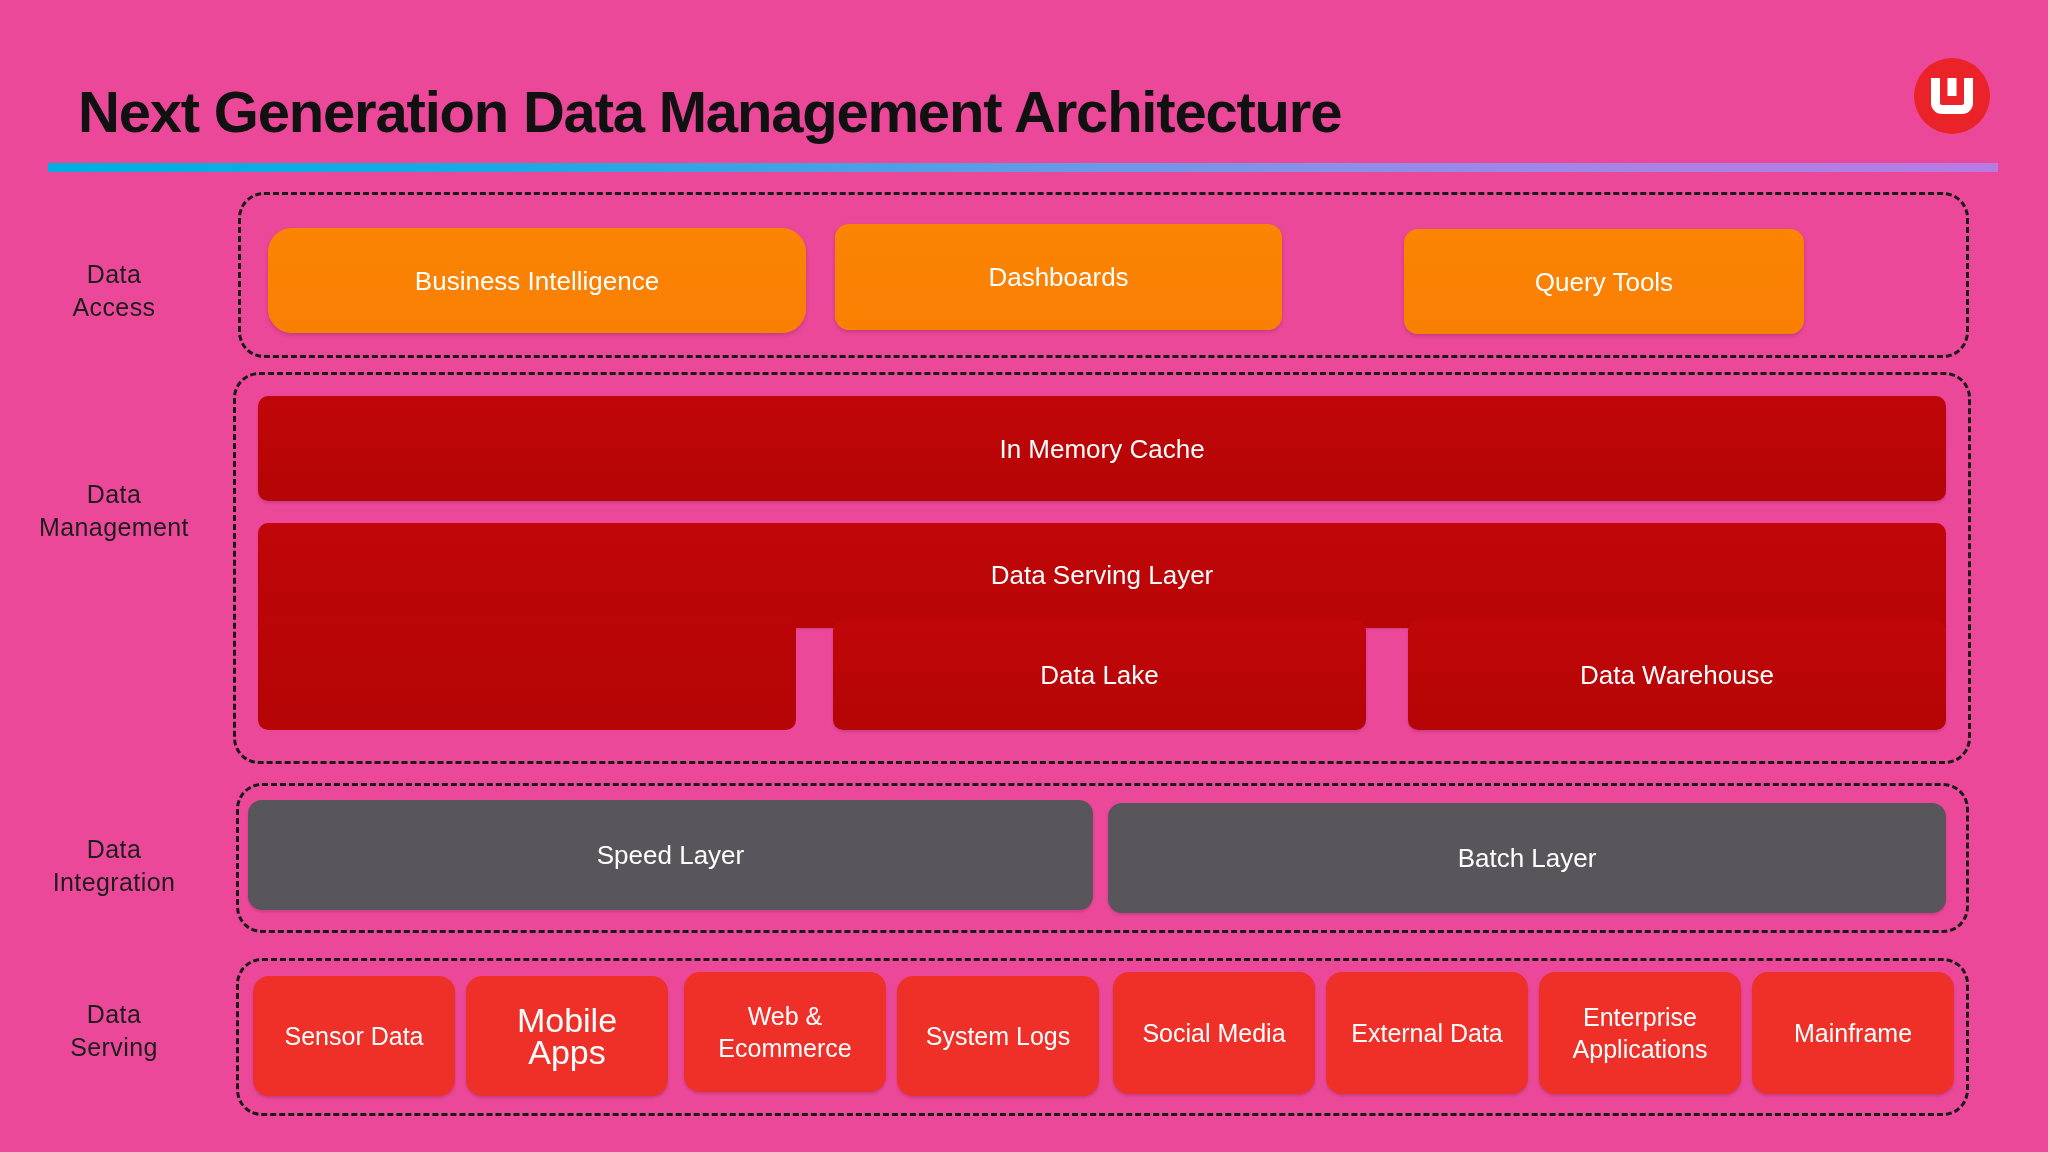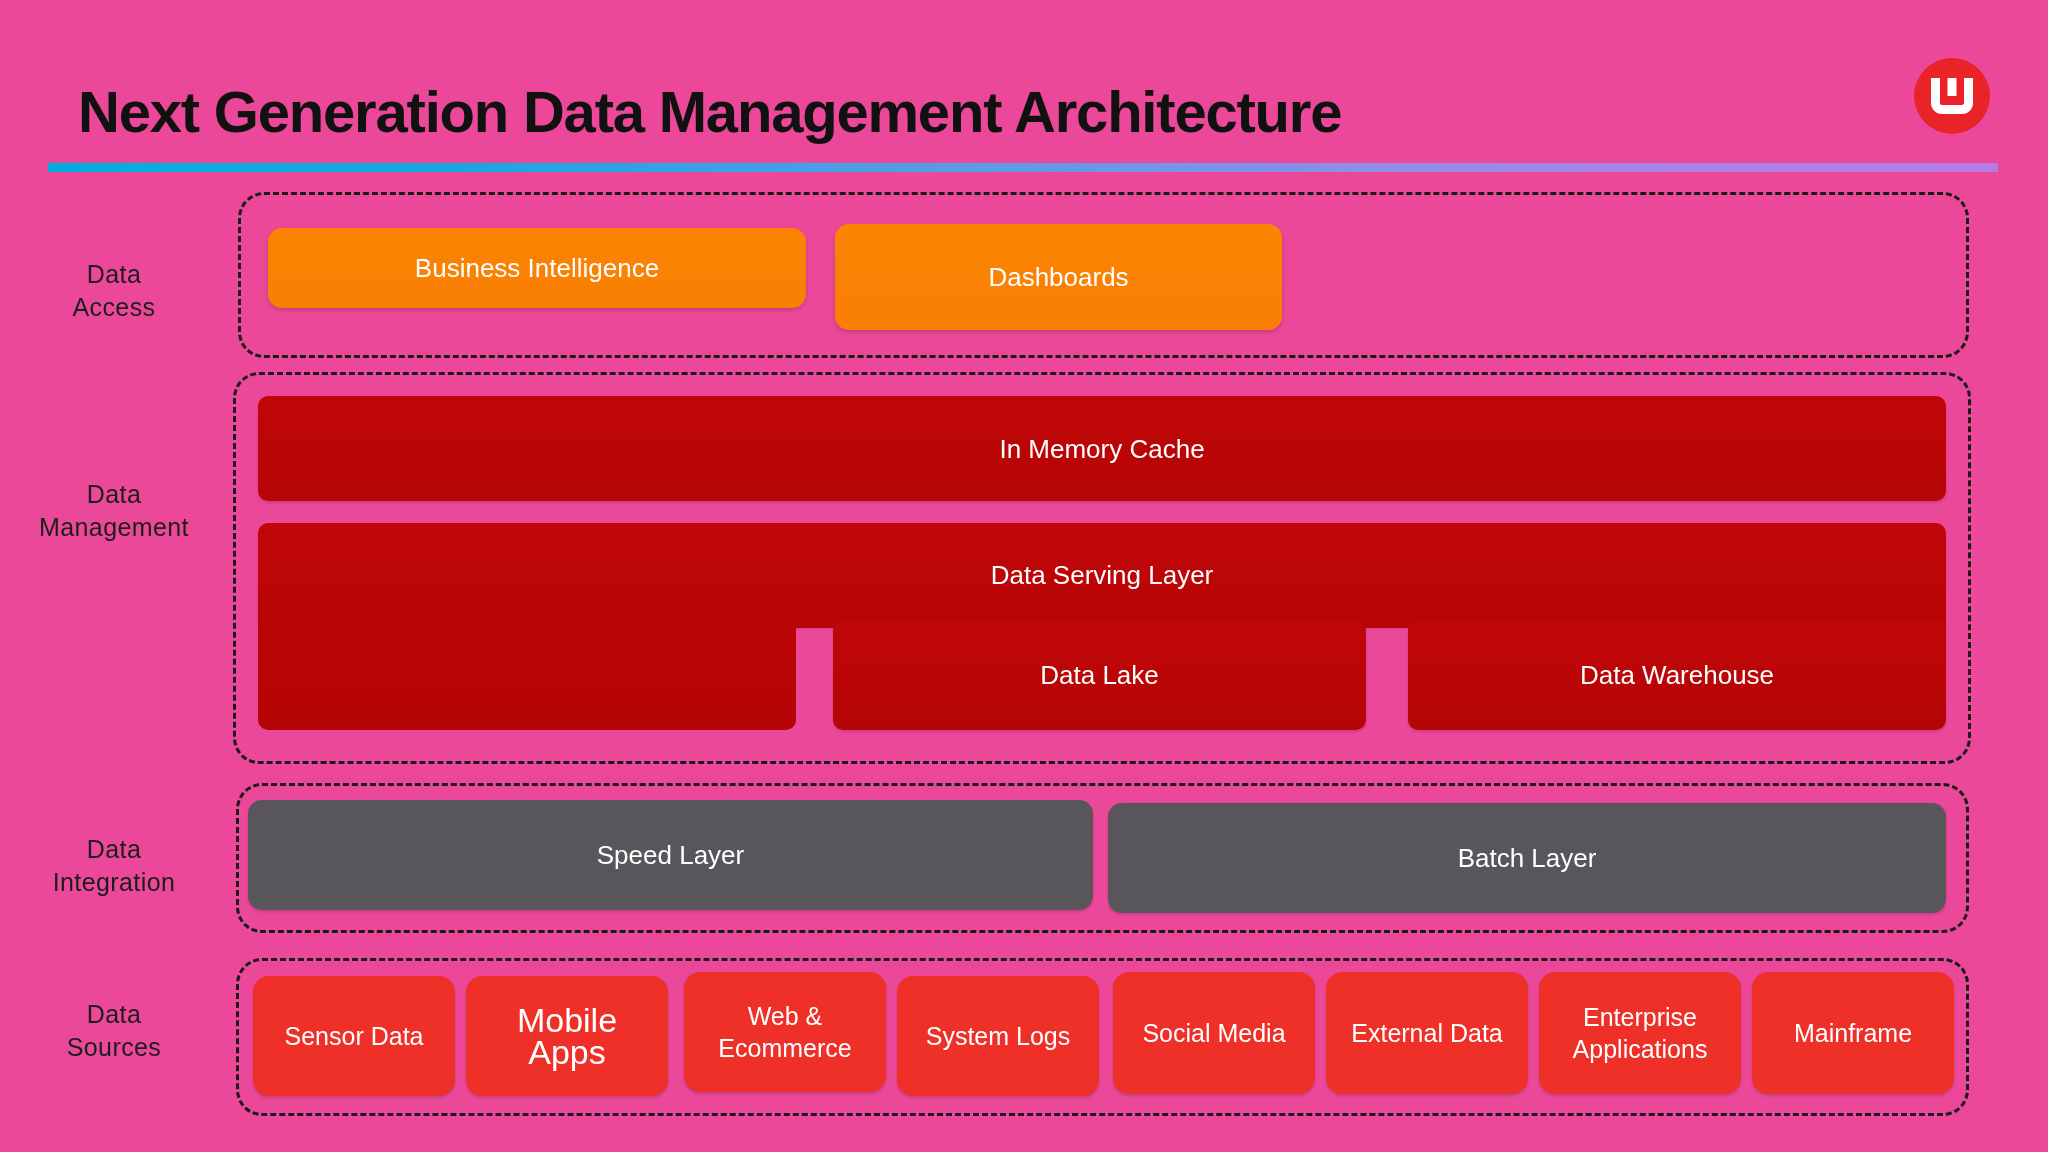--- a/index.html
+++ b/index.html
@@ -178,33 +178,36 @@
     <div>Management</div>
   </div>
 
   <div class="row-label" style="top:833px;">
     <div>Data</div>
     <div>Integration</div>
   </div>
 
   <div class="row-label" style="top:998px;">
     <div>Data</div>
-    <div>Sources</div>
+    <div>Serving</div>
   </div>
 
   <div class="group" style="left:238px; top:192px; width:1731px; height:166px;"></div>
 
-  <div class="box orange" style="left:268px; top:228px; width:538px; height:80px;">
+  <div class="box orange" style="left:268px; top:228px; width:538px; height:105px;border-radius:24px;">
     <span>Business Intelligence</span>
   </div>
 
   <div class="box orange" style="left:835px; top:224px; width:447px; height:106px;">
     <span>Dashboards</span>
   </div>
 
+  <div class="box orange" style="left:1404px; top:229px; width:400px; height:105px;">
+    <span>Query Tools</span>
+  </div>
 
   <div class="group" style="left:233px; top:372px; width:1738px; height:392px;"></div>
 
   <div class="box darkred" style="left:258px; top:396px; width:1688px; height:105px;">
     <span>In Memory Cache</span>
   </div>
 
   <div id="serving-top" style="left:258px; top:523px; width:1688px; height:105px;">
     <span>Data Serving Layer</span>
   </div>

